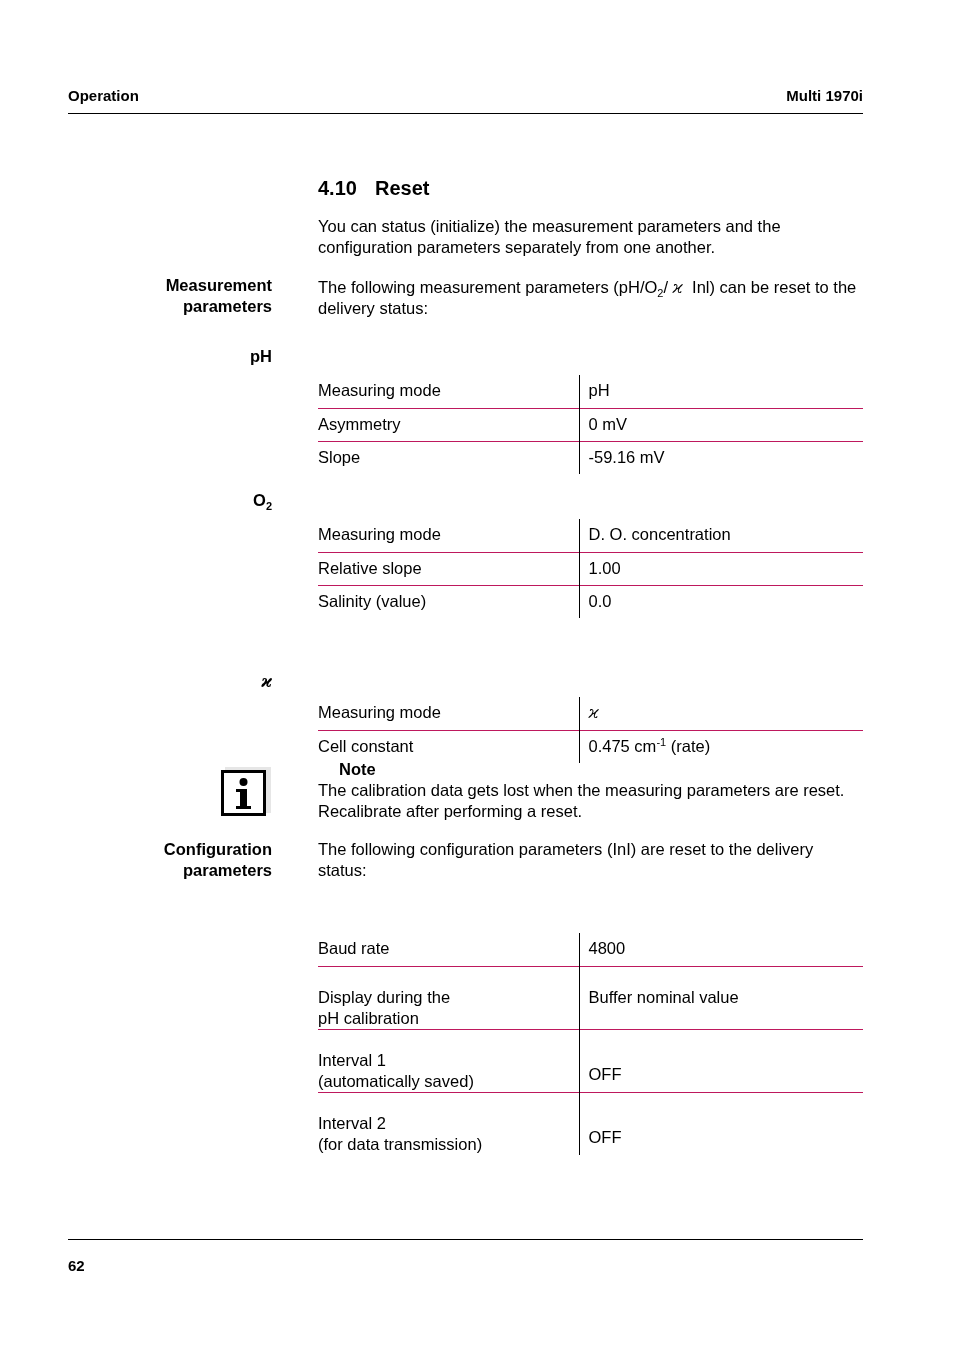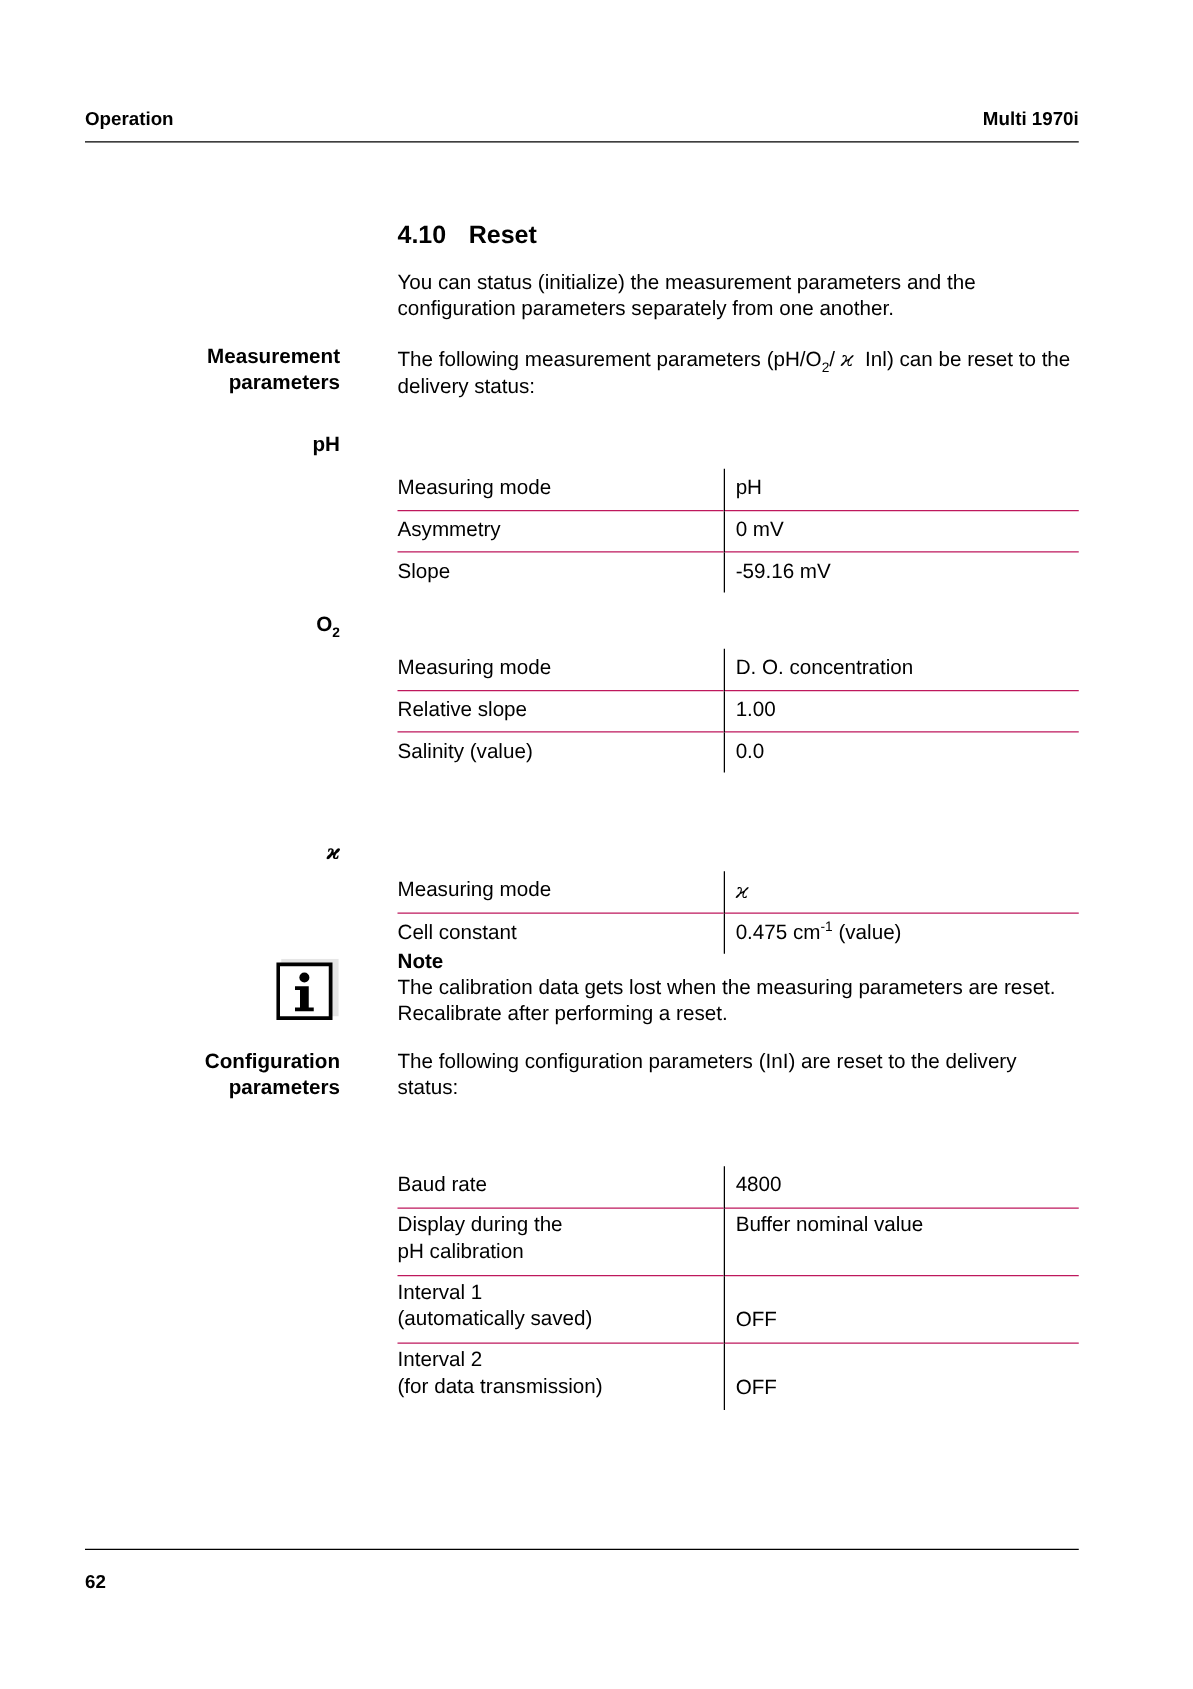--- a/index.html
+++ b/index.html
@@ -20,21 +20,21 @@
   table.params {
     position: absolute; left: 318px; width: 545px; border-collapse: collapse;
     font-size: 16.5px;
     margin-top: 31px;
   }
   table.params td { padding: 0; vertical-align: top; }
   table.params td.c1 { width: 261px; }
   table.params td.c2 { border-left: 1px solid #000; padding-left: 9px; }
   table.params tr + tr td { border-top: 1px solid #be185d; }
   table.params.single td { height: 33px; line-height: 21px; padding-top: 5px; box-sizing: border-box; }
-  table.params.multi td { height: 54px; line-height: 21px; padding-top: 3px; box-sizing: border-box; }
+  table.params.multi td { height: 54px; line-height: 21px; padding-top: 20px; box-sizing: border-box; }
   table.params.multi tr.first td { height: 33px; padding-top: 5px; }
   table.params.multi td.bottom { vertical-align: bottom; padding-bottom: 7px; }
   sub, sup { font-size: 11px; line-height: 0; }
   .info-icon {
     left: 221px; top: 767px; width: 50px; height: 50px;
   }
   .page-num { left: 68px; top: 1257px; font-weight: bold; font-size: 15px; }
 </style>
 </head>
 <body>
@@ -97,35 +97,35 @@
 
 <div class="abs side-label kappa" style="top:671px;">ϰ</div>
 <table class="params single" style="top:666px;">
   <tbody>
       <tr>
     <td class="c1">Measuring mode</td>
     <td class="c2 kappa">ϰ</td>
   </tr>
   <tr>
     <td class="c1">Cell constant</td>
-    <td class="c2"><span>0.475 cm</span><sup>-1</sup><span style="white-space:pre;"> (value)</span></td>
+    <td class="c2"><span>0.475 cm</span><sup>-1</sup><span style="white-space:pre;"> (rate)</span></td>
   </tr>
 </tbody>
   </table>
 
 <div class="abs info-icon">
   <svg width="50" height="50" viewBox="0 0 50 50">
     <rect x="4" y="0" width="46" height="46" fill="#e6e6e6"></rect>
     <rect x="1.5" y="4.5" width="42" height="43" fill="#ffffff" stroke="#000" stroke-width="3"></rect>
     <circle cx="22.5" cy="15" r="4" fill="#000"></circle>
     <path d="M15 22 H26 V39 H30 V42 H15 V39 H19 V25 H15 Z" fill="#000"></path>
   </svg>
 </div>
 <div class="abs body-text" style="top:759px;">
-  <div style="font-weight:bold;">Note</div>
+  <div style="font-weight:bold;margin-left:21px;">Note</div>
   <div>The calibration data gets lost when the measuring parameters are reset. Recalibrate after performing a reset.</div>
 </div>
 
 <div class="abs side-label" style="top:839px;">
   <div>Configuration</div>
   <div>parameters</div>
 </div>
 <div class="abs body-text" style="top:839px;">The following configuration parameters (InI) are reset to the delivery status:</div>
 
 <table class="params multi" style="top:902px;">

